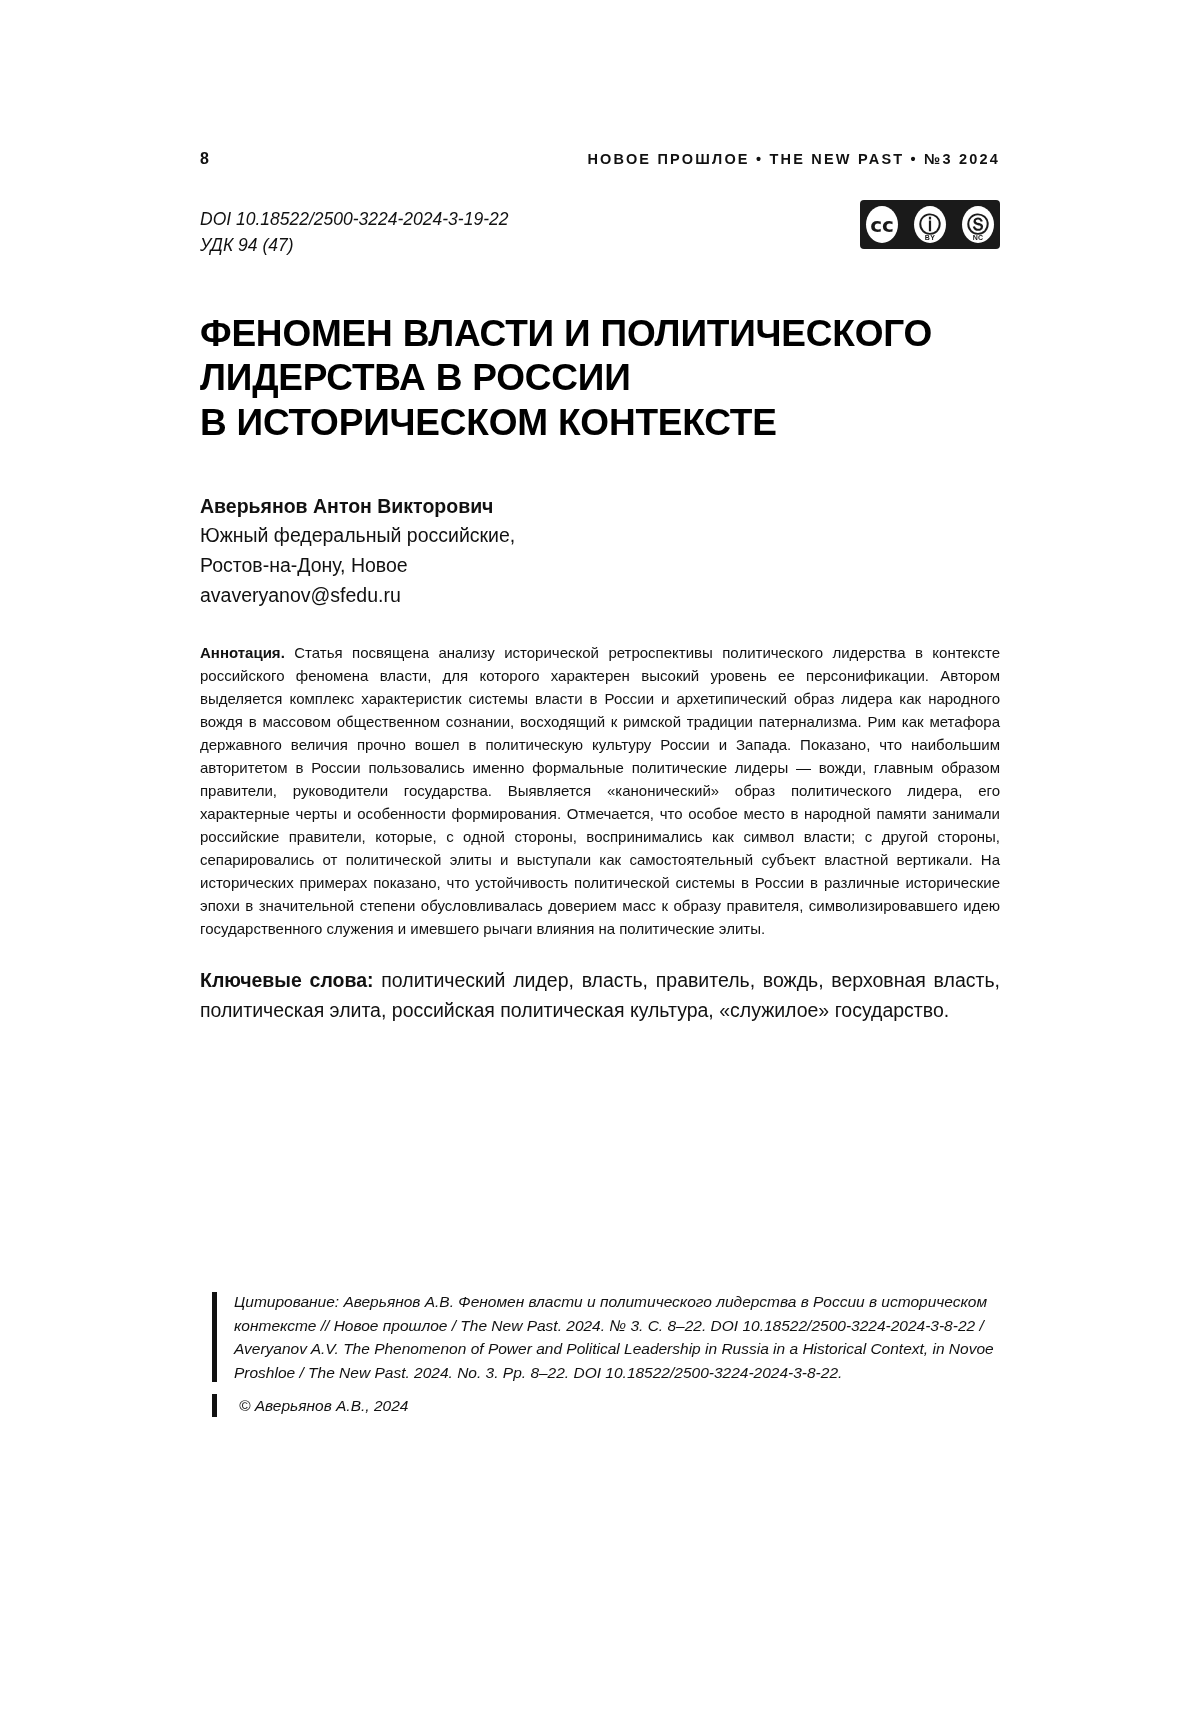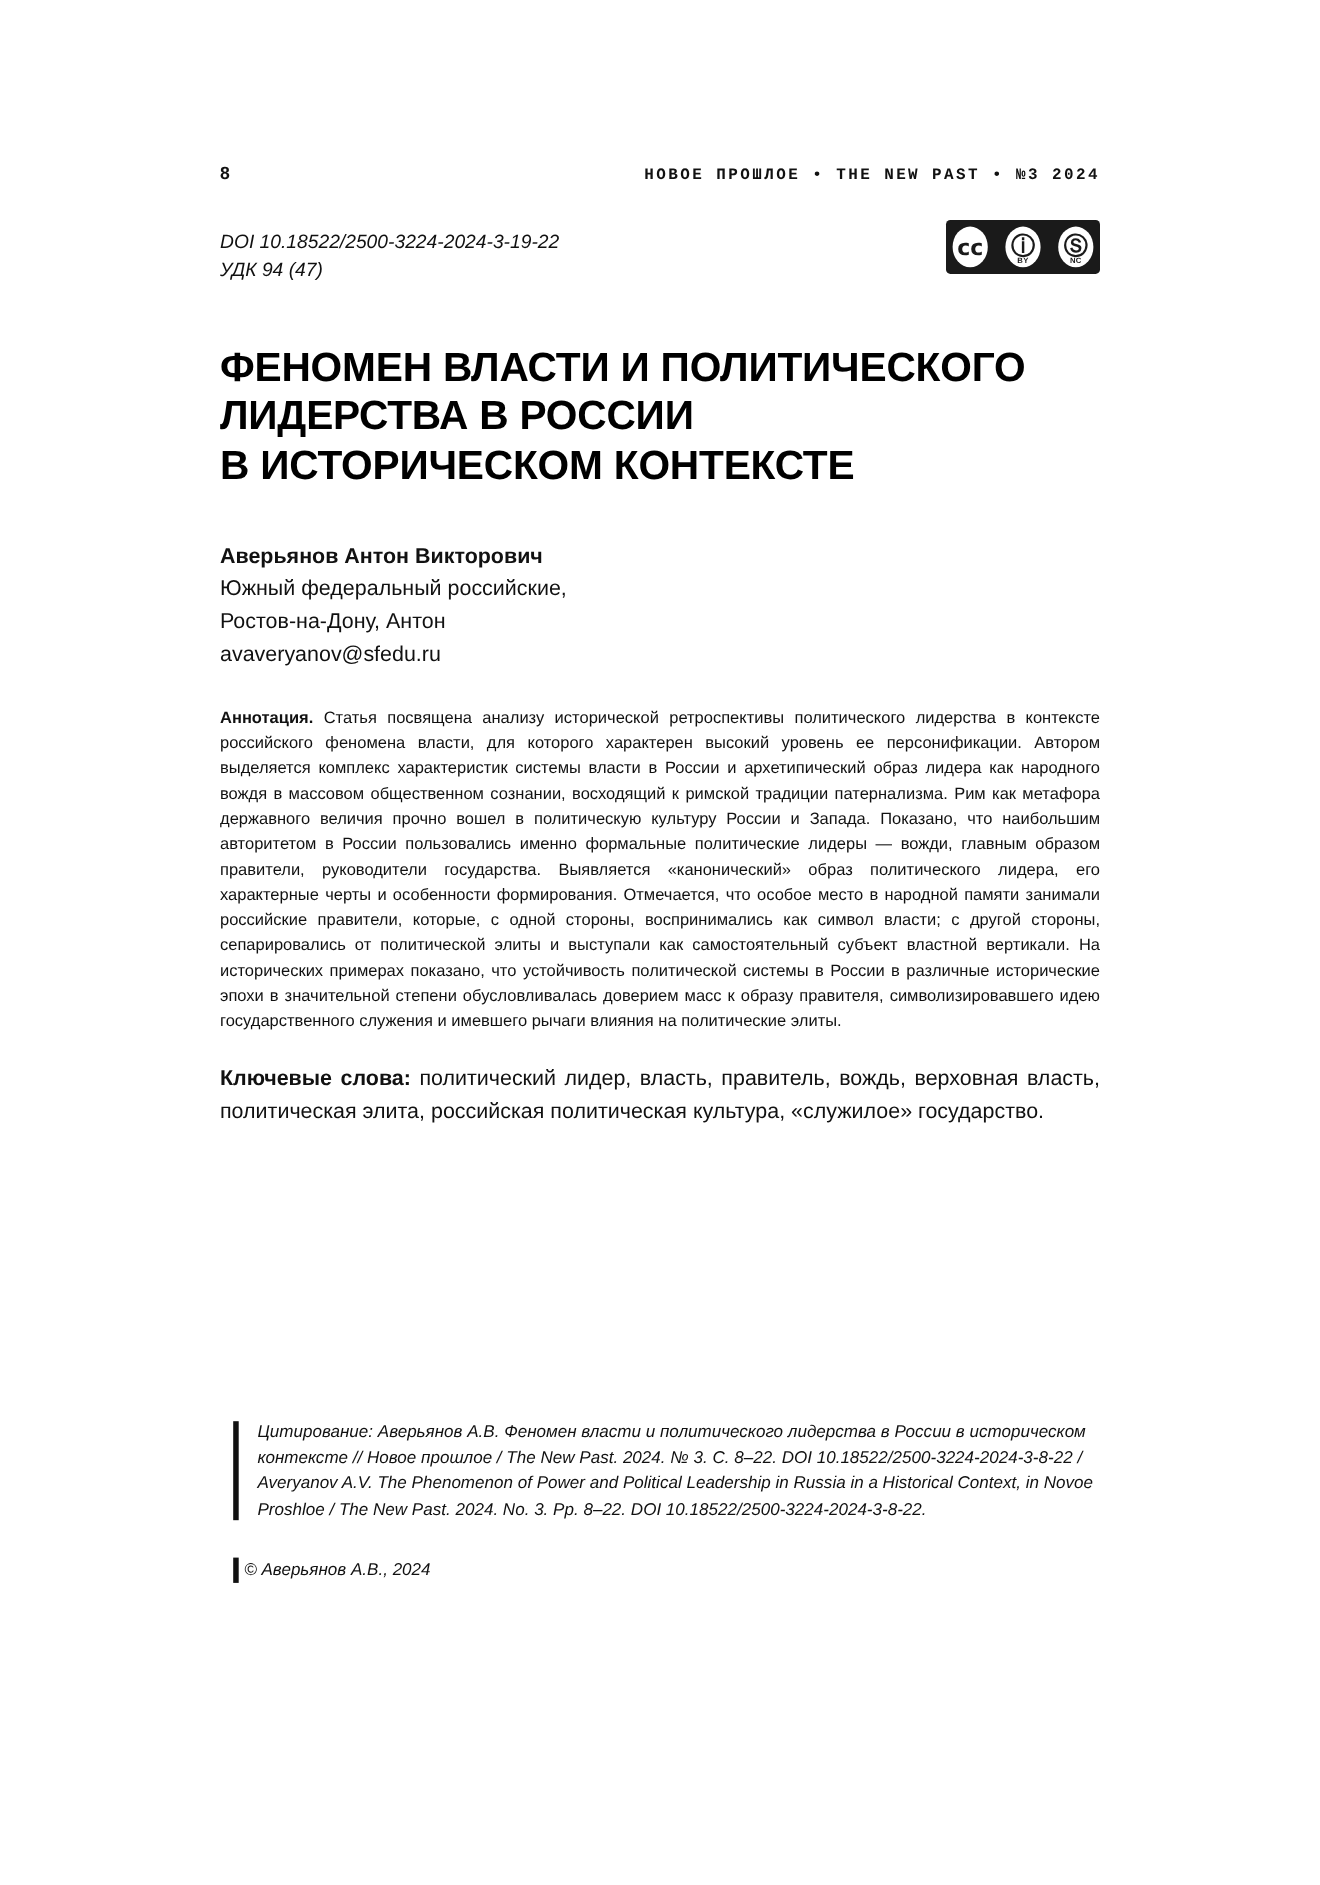--- a/index.html
+++ b/index.html
@@ -37,21 +37,20 @@
   .folio {
     font-size: 16px;
     font-weight: 700;
     letter-spacing: 0;
   }
   .journal-line {
     font-size: 14.5px;
     letter-spacing: 2.2px;
     font-weight: 600;
     white-space: nowrap;
-    font-family: Liberation Mono, monospace;
   }
 
   
   .id-row {
     margin-top: 38px;
     display: flex;
     align-items: flex-start;
     justify-content: space-between;
   }
   .ids {
@@ -158,22 +157,22 @@
     content: "";
     position: absolute;
     left: 0;
     top: 2px;
     bottom: 2px;
     width: 5px;
     background: #111;
   }
   .copyright-block {
     position: relative;
-    padding-left: 10px;
-    margin-top: 32px;
+    padding-left: 27px;
+    margin-top: 10px;
     font-size: 15.5px;
     line-height: 1.5;
   }
   .copyright-block::before {
     content: "";
     position: absolute;
     left: 0;
     top: 0px;
     bottom: 0px;
     width: 5px;
@@ -209,21 +208,21 @@
         <span class="sub">NC</span>
       </div>
     </div>
   </div>
 
   <h1 class="article-title">ФЕНОМЕН ВЛАСТИ И ПОЛИТИЧЕСКОГО ЛИДЕРСТВА В РОССИИ<br>В ИСТОРИЧЕСКОМ КОНТЕКСТЕ</h1>
 
   <div class="author-block">
     <div class="author-name">Аверьянов Антон Викторович</div>
     <div class="author-line">Южный федеральный российские,</div>
-    <div class="author-line">Ростов-на-Дону, Антон</div>
+    <div class="author-line">Ростов-на-Дону, Новое</div>
     <div class="author-line">avaveryanov@sfedu.ru</div>
   </div>
 
   <p class="abstract">
     <span class="lead">Аннотация.</span><span> Статья посвящена анализу исторической ретроспективы политического лидерства в контексте российского феномена власти, для которого характерен высокий уровень ее персонификации. Автором выделяется комплекс характеристик системы власти в России и архетипический образ лидера как народного вождя в массовом общественном сознании, восходящий к римской традиции патернализма. Рим как метафора державного величия прочно вошел в политическую культуру России и Запада. Показано, что наибольшим авторитетом в России пользовались именно формальные политические лидеры — вожди, главным образом правители, руководители государства. Выявляется «канонический» образ политического лидера, его характерные черты и особенности формирования. Отмечается, что особое место в народной памяти занимали российские правители, которые, с одной стороны, воспринимались как символ власти; с другой стороны, сепарировались от политической элиты и выступали как самостоятельный субъект властной вертикали. На исторических примерах показано, что устойчивость политической системы в России в различные исторические эпохи в значительной степени обусловливалась доверием масс к образу правителя, символизировавшего идею государственного служения и имевшего рычаги влияния на политические элиты.</span>
   </p>
 
   <p class="keywords">
     <span class="lead">Ключевые слова:</span><span> политический лидер, власть, правитель, вождь, верховная власть, политическая элита, российская политическая культура, «служилое» государство.</span>
   </p>

